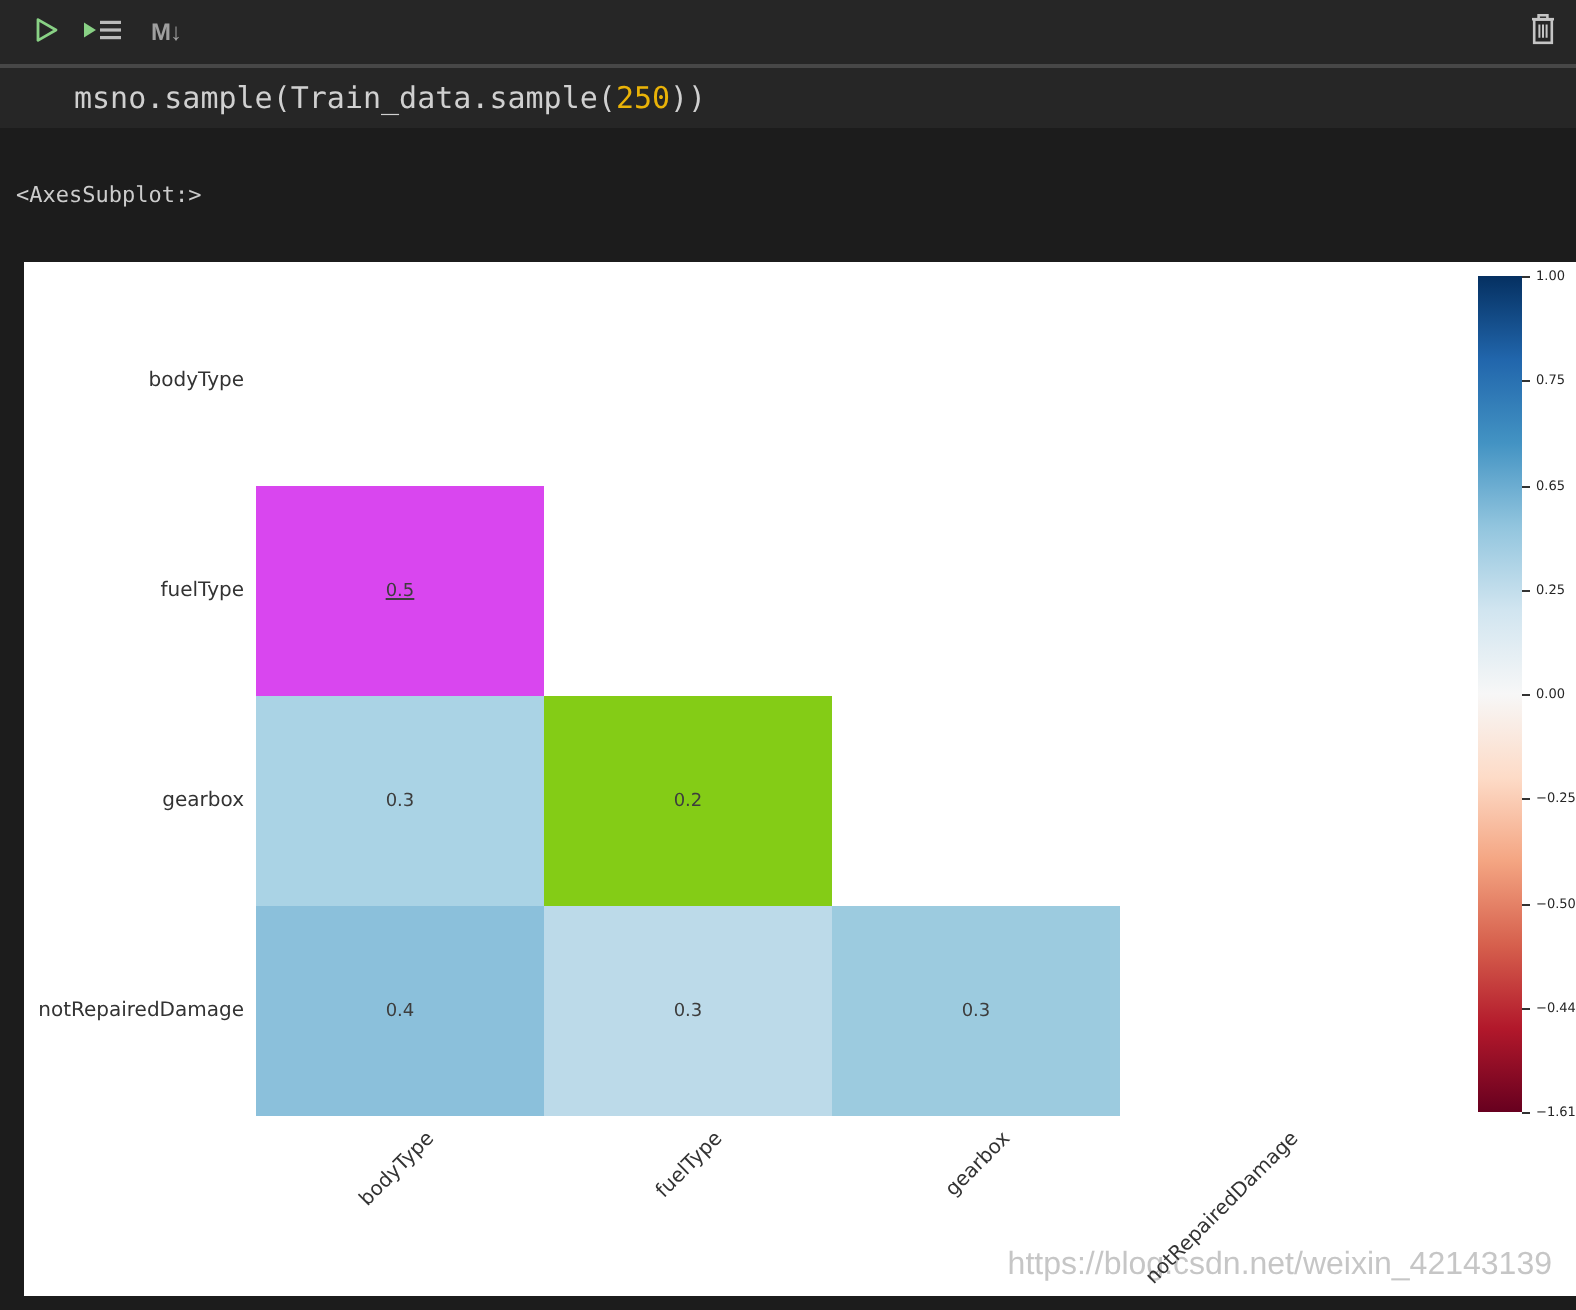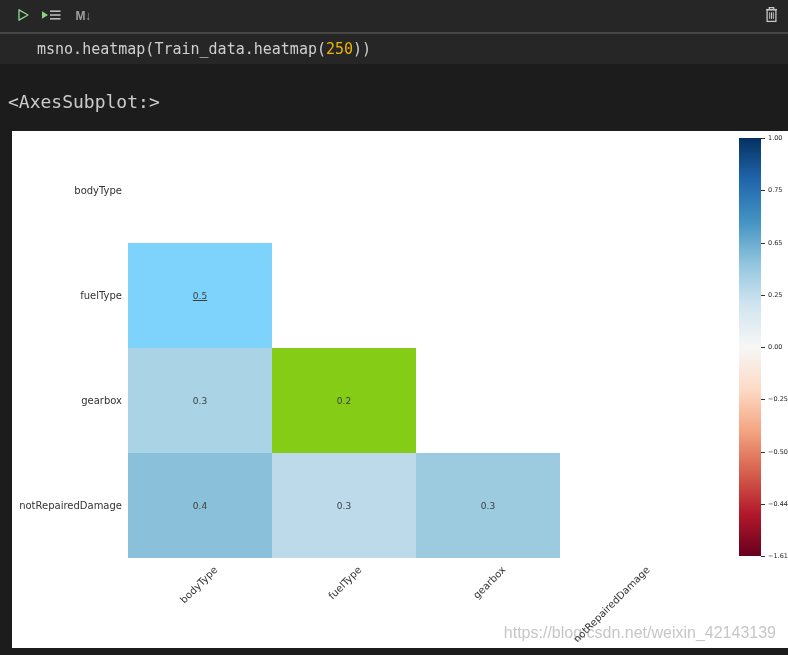--- a/index.html
+++ b/index.html
@@ -13,21 +13,21 @@
   .tb-run{margin-left:12px;width:22px;}
   .tb-runbelow{margin-left:4px;width:26px;}
   .tb-md{margin-left:6px;width:26px;color:#9f9f9f;font-size:12px;font-weight:700;letter-spacing:-0.5px;font-family:"Liberation Sans",sans-serif;}
   .tb-trash{position:absolute;right:6px;top:4px;width:22px;}
   .divider{position:absolute;left:0;top:32px;width:788px;height:2px;background:#474747;}
   .code-row{position:absolute;left:0;top:34px;width:788px;height:30px;background:#262626;
     font-family:"DejaVu Sans Mono","Liberation Mono",monospace;font-size:15px;line-height:30px;color:#d0d0d0;}
   .code-row .code-text{margin-left:37px;white-space:pre;}
   .tok-num{color:#eab308;}
   .repr{position:absolute;left:8px;top:91px;font-family:"DejaVu Sans Mono","Liberation Mono",monospace;
-    font-size:18px;color:#cccccc;white-space:pre;}
+    font-size:11px;color:#cccccc;white-space:pre;}
   
   .figure{position:absolute;left:12px;top:131px;width:776px;height:517px;background:#ffffff;}
   .hm-cell{position:absolute;width:144px;height:105px;display:flex;align-items:center;justify-content:center;
     font-family:"DejaVu Sans",sans-serif;font-size:9px;color:#3d3d3d;}
   .rowlab{position:absolute;left:0;width:110px;height:105px;display:flex;align-items:center;justify-content:flex-end;
     font-family:"DejaVu Sans",sans-serif;font-size:10px;color:#333;}
   .collab-anchor{position:absolute;width:0;height:0;}
   .collab{position:absolute;right:0;top:0;transform:rotate(-45deg);transform-origin:top right;
     white-space:nowrap;font-family:"DejaVu Sans",sans-serif;font-size:10px;color:#333;}
   .colorbar{position:absolute;left:727px;top:7px;width:22px;height:418px;}
@@ -70,32 +70,32 @@
         <path d="M5.3 3.4 V1.6 h4.4 v1.8" stroke-width="1.3"></path>
         <rect x="3.1" y="3.8" width="8.8" height="11.6" stroke-width="1.3"></rect>
         <path d="M5.7 6.3 v6.6 M7.5 6.3 v6.6 M9.3 6.3 v6.6" stroke-width="1"></path>
       </svg>
     </span>
   </button>
 </div>
 <div class="divider"></div>
 
 <div class="code-row">
-  <span class="code-text"><span>msno.heatmap(Train_data.heatmap(</span><span class="tok-num">250</span><span>))</span></span>
+  <span class="code-text"><span>msno.sample(Train_data.sample(</span><span class="tok-num">250</span><span>))</span></span>
 </div>
 
 <div class="repr">&lt;AxesSubplot:&gt;</div>
 
 <div class="figure">
   <div class="watermark">https://blog.csdn.net/weixin_42143139</div>
 <div class="rowlab" style="top: 7px;">bodyType</div>
     <div class="rowlab" style="top: 112px;">fuelType</div>
     <div class="rowlab" style="top: 217px;">gearbox</div>
     <div class="rowlab" style="top: 322px;">notRepairedDamage</div>
-    <div class="hm-cell" style="left: 116px; top: 112px; background: #7dd3fc; text-decoration: underline;">0.5</div>
+    <div class="hm-cell" style="left: 116px; top: 112px; background: #d946ef; text-decoration: underline;">0.5</div>
     <div class="hm-cell" style="left: 116px; top: 217px; background: rgb(170, 211, 229);">0.3</div>
     <div class="hm-cell" style="left: 260px; top: 217px; background: #84cc16;">0.2</div>
     <div class="hm-cell" style="left: 116px; top: 322px; background: rgb(139, 192, 219);">0.4</div>
     <div class="hm-cell" style="left: 260px; top: 322px; background: rgb(188, 218, 233);">0.3</div>
     <div class="hm-cell" style="left: 404px; top: 322px; background: rgb(156, 203, 223);">0.3</div>
     <div class="collab-anchor" style="left: 200px; top: 433px;">
       <div class="collab">bodyType</div>
     </div>
     <div class="collab-anchor" style="left: 344px; top: 433px;">
       <div class="collab">fuelType</div>

